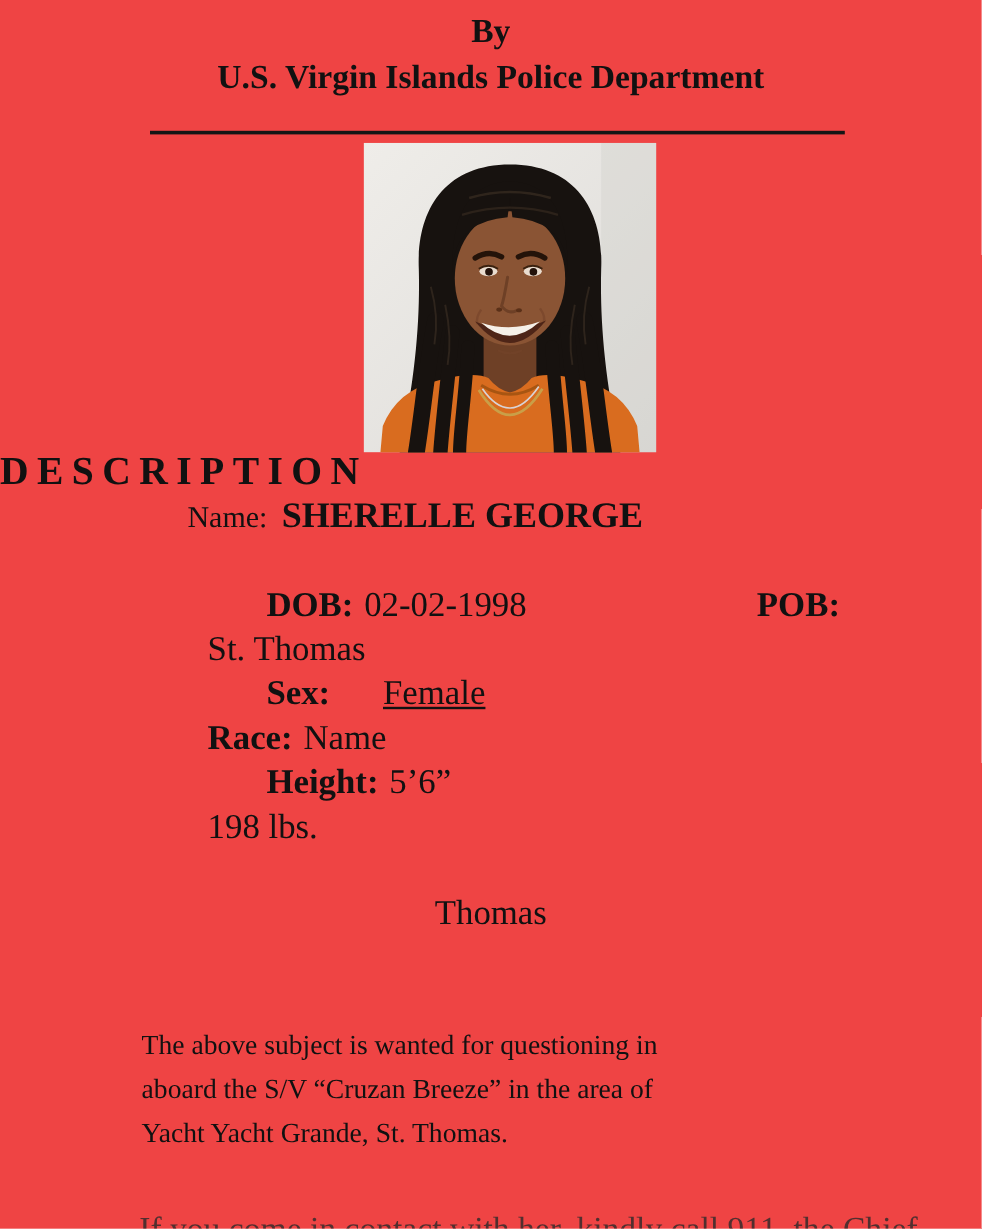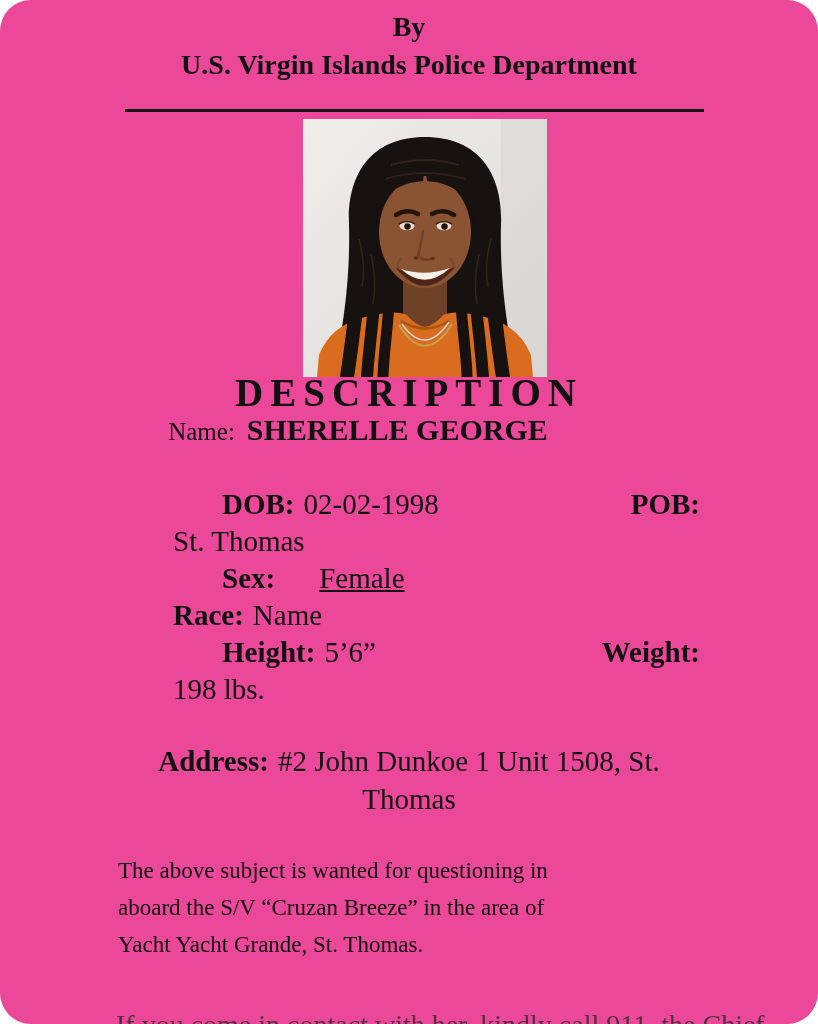--- a/index.html
+++ b/index.html
@@ -1,36 +1,35 @@
 <!DOCTYPE html>
 <html><head>
 <meta charset="utf-8">
 <style>
   html,body { margin:0; padding:0; }
   .page {
     position:relative; width:818px; height:1024px;
-    background:#ec4899; overflow:hidden;
+    background:#ef4444; overflow:hidden;
     font-family:"Liberation Serif","DejaVu Serif",serif;
     color:#111111;
-    border-radius:31px;
   }
   .b { font-weight:bold; }
 
   .header { position:absolute; top:8px; left:0; width:818px; text-align:center;
             font-weight:bold; font-size:28px; line-height:38px; }
 
   .rule { position:absolute; top:109px; left:125px; width:579px; height:3px; background:#151515; }
 
   .photo { position:absolute; top:119px; left:303px; width:244px; height:258px; }
   .photo svg { display:block; }
 
-  .desc-title { position:absolute; top:374px; left:0; width:818px; text-align:center;
-                font-size:39px; font-weight:bold; letter-spacing:7px; line-height:38px; }
+  .desc-title { position:absolute; top:374px; left:0; width:818px; text-align:left;
+                font-size:33px; font-weight:bold; letter-spacing:7px; line-height:38px; }
 
-  .name-line { position:absolute; top:410px; left:12px; width:692px; text-align:center; line-height:40px; }
+  .name-line { position:absolute; top:410px; left:0; width:692px; text-align:center; line-height:40px; }
   .name-label { font-size:25px; margin-right:12px; }
   .name-value { font-size:30px; font-weight:bold; }
 
   .details { position:absolute; top:486px; left:118px; width:582px;
              font-size:29px; line-height:37px; }
   .row { white-space:nowrap; }
   .indent1 { padding-left:55px; }
   .indent2 { padding-left:104px; }
   .flex-row { display:flex; justify-content:space-between;text-align:center; }
   .gap-sm { margin-left:9px; }
@@ -135,31 +134,27 @@
       <span>St. Thomas</span>
     </div>
     <div class="row indent2">
       <span class="b">Sex:</span><span class="gap-tab">Female</span>
     </div>
     <div class="row indent1">
       <span class="b">Race:</span><span class="gap-sm">Name</span>
     </div>
     <div class="row indent2 flex-row">
       <span><span class="b">Height:</span><span class="gap-sm">5’6”</span></span>
-      <span class="b">Weight:</span>
     </div>
     <div class="row indent1">
       <span>198 lbs.</span>
     </div>
   </div>
 
   <div class="address">
-    <div>
-      <span class="b">Address:</span><span class="gap-sm">#2 John Dunkoe 1 Unit 1508, St.</span>
-    </div>
     <div>
       <span>Thomas</span>
     </div>
   </div>
 
   <div class="body-par">
     <div>The above subject is wanted for questioning in</div>
     <div>aboard the S/V “Cruzan Breeze” in the area of</div>
     <div>Yacht Yacht Grande, St. Thomas.</div>
   </div>

